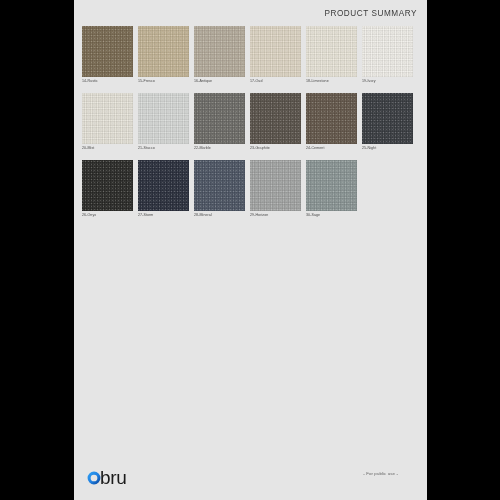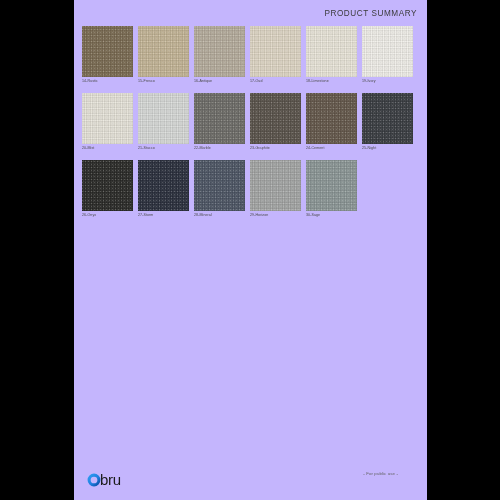--- a/index.html
+++ b/index.html
@@ -18,21 +18,21 @@
     width: 500px;
     height: 500px;
     background: #000000;
   }
   #page {
     position: absolute;
     left: 74px;
     top: 0px;
     width: 353px;
     height: 500px;
-    background: #c4b5fd;
+    background: #e5e5e5;
     box-sizing: border-box;
   }
   .header {
     position: absolute;
     top: 9px;
     right: 10px;
     font-size: 8.2px;
     letter-spacing: 0.55px;
     color: #3b3b3b;
     font-family: "Liberation Sans", sans-serif;
@@ -110,21 +110,21 @@
     bottom: 13px;
     display: flex;
     align-items: center;
   }
   .logo-mark {
     width: 14px;
     height: 14px;
     display: block;
   }
   .logo-text {
-    font-size: 15px;
+    font-size: 19px;
     color: #1b1b1b;
     font-weight: 400;
     letter-spacing: -0.3px;
     margin-left: -1px;
     line-height: 1;
     font-family: "Liberation Sans", sans-serif;
   }
   .footer-note {
     position: absolute;
     right: 29px;

